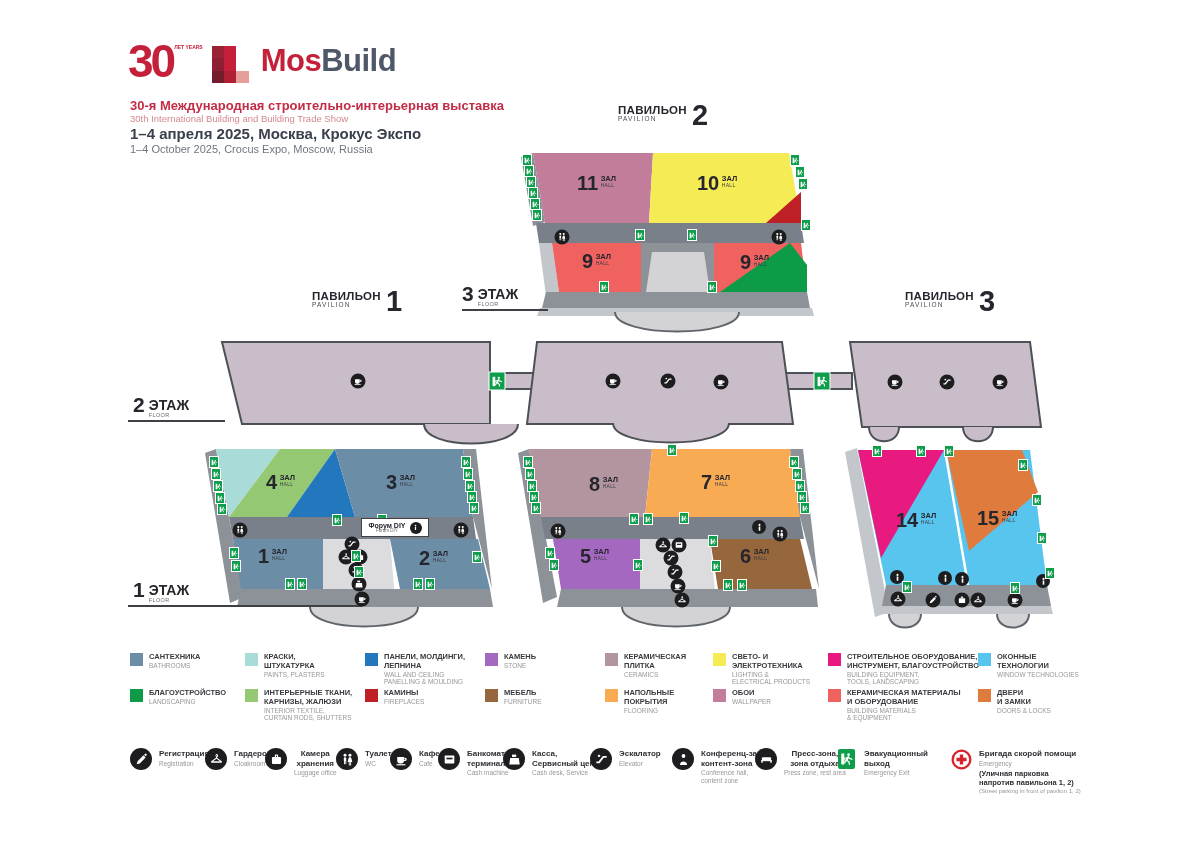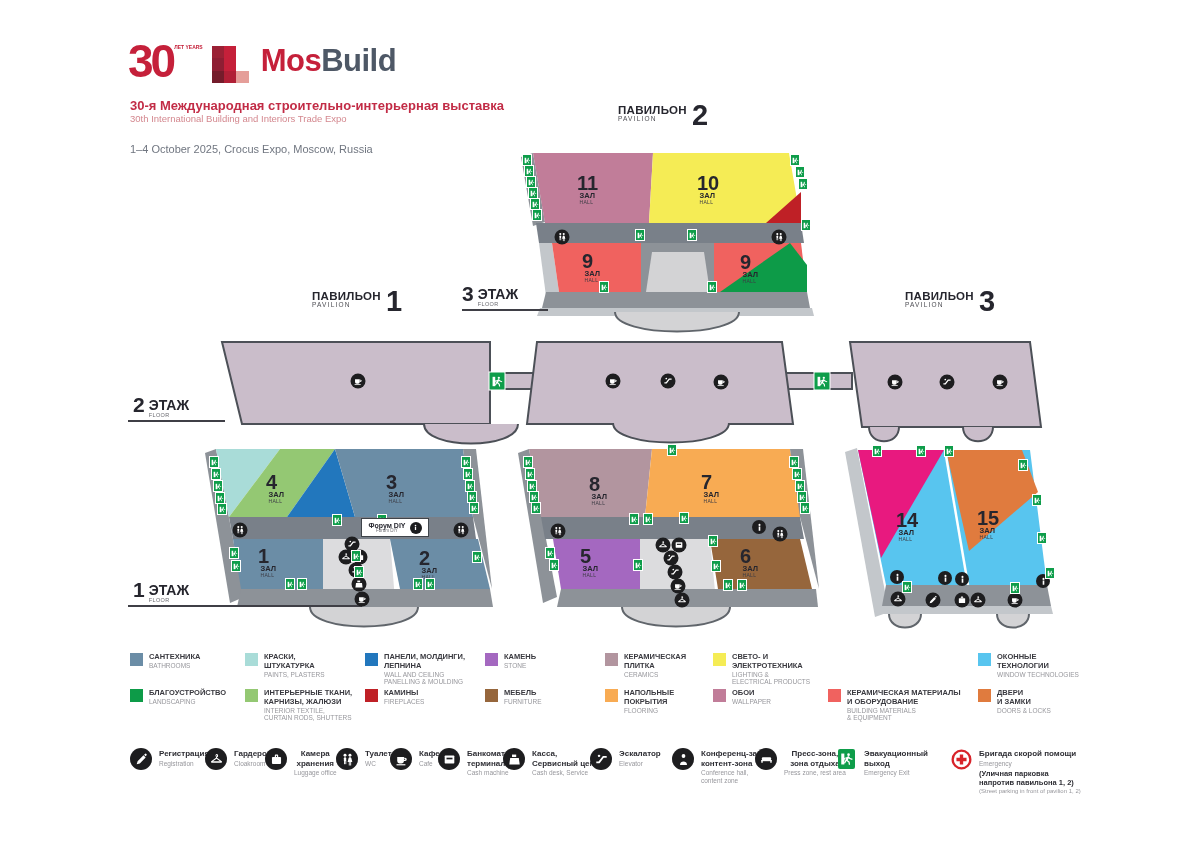--- a/index.html
+++ b/index.html
@@ -28,21 +28,21 @@
   .pav-en{font-size:6.5px;color:#4c4c52;letter-spacing:1.2px;}
   .pav-num{font-size:29px;font-weight:700;line-height:.8;margin-left:5px;}
   .floor-label{position:absolute;display:flex;align-items:flex-start;z-index:3;color:#26262e;}
   .floor-num{font-size:21px;font-weight:700;line-height:.8;}
   .floor-words{display:flex;flex-direction:column;line-height:1.05;margin-left:4px;margin-top:1px;}
   .floor-ru{font-size:14px;font-weight:700;}
   .floor-en{font-size:5.5px;color:#6a6a70;letter-spacing:.4px;}
   .floor-line{position:absolute;height:1.5px;background:#3f3f46;z-index:3;}
 
   
-  .hall-label{position:absolute;display:flex;align-items:flex-start;z-index:3;color:#26262e;flex-direction:column;}
+  .hall-label{position:absolute;display:flex;align-items:flex-start;z-index:3;color:#26262e;}
   .hall-num{font-size:20px;font-weight:700;line-height:.85;}
   .hall-sub{display:flex;flex-direction:column;margin-left:2.5px;line-height:1;}
   .hall-zal{font-size:7.5px;font-weight:700;}
   .hall-hall{font-size:5px;color:#3c3c44;letter-spacing:.3px;}
 
   
   .micon{position:absolute;background:#1d1d1f;border-radius:50%;display:flex;align-items:center;justify-content:center;transform:translate(-50%,-50%);z-index:4;}
   .micon svg{display:block;}
   .badge{position:absolute;background:var(--c-exit-green);transform:translate(-50%,-50%);display:flex;align-items:center;justify-content:center;box-shadow:0 0 0 1px #fff;z-index:4;}
   .badge svg{display:block;}
@@ -149,21 +149,22 @@
         <div style="background: rgb(142, 30, 51);"></div>
         <div style="background: rgb(197, 32, 58);"></div>
         <div style="background: rgb(255, 255, 255);"></div>
         <div style="background: rgb(116, 28, 43);"></div>
         <div style="background: rgb(176, 31, 54);"></div>
         <div style="background: rgb(229, 158, 153);"></div>
       </div>
     <div class="brand"><span class="brand-mos">Mos</span><span class="brand-build">Build</span></div>
   </div>
   <div class="title-ru">30-я Международная строительно-интерьерная выставка</div>
-  <div class="title-en">30th International Building and Interiors Trade Expo</div>
+  <div class="title-en">30th International Building and Building Trade Show</div>
+  <div class="date-ru">1–4 апреля 2025, Москва, Крокус Экспо</div>
   <div class="date-en">1–4 October 2025, Crocus Expo, Moscow, Russia</div>
 
   <div class="pav-label" style="left:312px;top:290px">
     <div class="pav-words">
         <span class="pav-ru">ПАВИЛЬОН</span>
         <span class="pav-en">PAVILION</span>
       </div>
     <div class="pav-num">1</div>
   </div>
   <div class="pav-label" style="left:618px;top:104px">
@@ -1113,20 +1114,29 @@
 ЭЛЕКТРОТЕХНИКА</div>
           <div class="lg-en">LIGHTING &amp;
 ELECTRICAL PRODUCTS</div>
         </span>
       </div>
       <div class="lg-item" style="left: 713px; top: 688px;">
         <span class="lg-chip" style="background: rgb(193, 125, 153);"></span>
         <span>
           <div class="lg-ru">ОБОИ</div>
           <div class="lg-en">WALLPAPER</div>
+        </span>
+      </div>
+      <div class="lg-item" style="left: 828px; top: 652px;">
+        <span class="lg-chip" style="background: rgb(232, 25, 127);"></span>
+        <span>
+          <div class="lg-ru">СТРОИТЕЛЬНОЕ ОБОРУДОВАНИЕ,
+ИНСТРУМЕНТ, БЛАГОУСТРОЙСТВО</div>
+          <div class="lg-en">BUILDING EQUIPMENT,
+TOOLS, LANDSCAPING</div>
         </span>
       </div>
       <div class="lg-item" style="left: 828px; top: 688px;">
         <span class="lg-chip" style="background: rgb(240, 98, 95);"></span>
         <span>
           <div class="lg-ru">КЕРАМИЧЕСКАЯ МАТЕРИАЛЫ
 И ОБОРУДОВАНИЕ</div>
           <div class="lg-en">BUILDING MATERIALS
 &amp; EQUIPMENT</div>
         </span>

